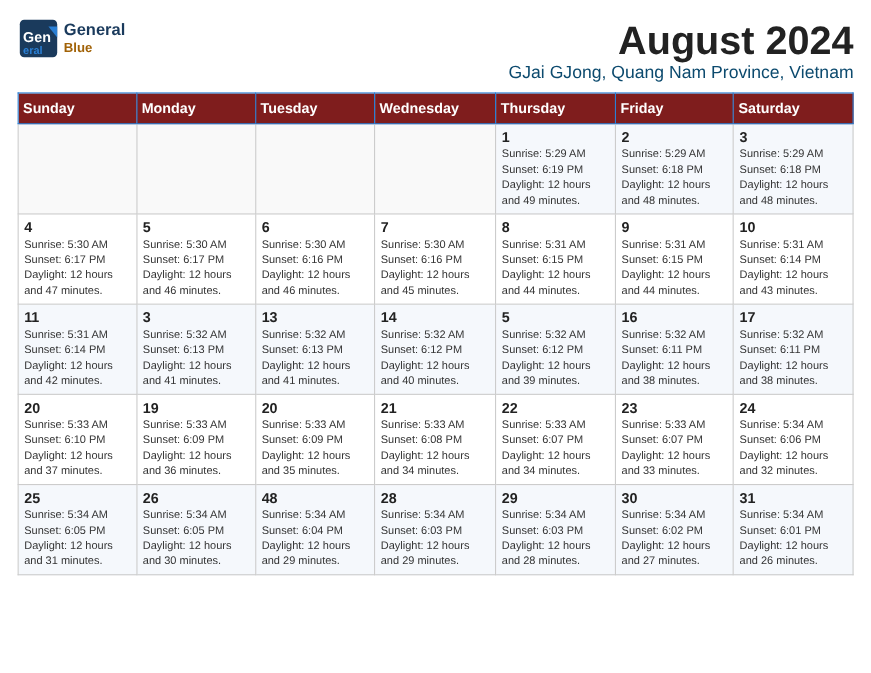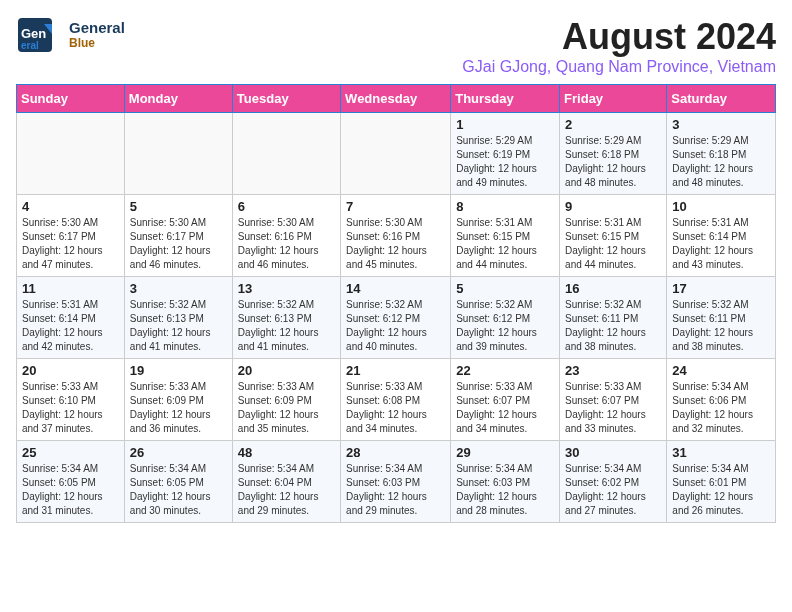--- a/index.html
+++ b/index.html
@@ -25,28 +25,28 @@
       text-align: right;
     }
     .title-area h1 {
       font-size: 36px;
       font-weight: bold;
       color: #222;
     }
     .title-area h2 {
       font-size: 16px;
       font-weight: normal;
-      color: #8b5cf6;
+      color: #0c4a6e;
     }
     .calendar {
       width: 100%;
       border-collapse: collapse;
     }
     .calendar thead tr th {
-      background-color: #ec4899;
+      background-color: #7f1d1d;
       color: #fff;
       font-size: 13px;
       font-weight: bold;
       padding: 6px 4px;
       text-align: left;
       border: 1px solid #2a7fd4;
     }
     .calendar tbody tr td {
       vertical-align: top;
       border: 1px solid #ccc;
@@ -77,21 +77,21 @@
     }
     .empty-cell {
       background: #f9f9f9 !important;
     }
   </style>
 </head>
 <body>
 
 <div class="header-area">
   <div class="logo">
-    <div style="display:flex;align-items:center;gap:15px;">
+    <div style="display:flex;align-items:center;gap:4px;">
       <svg width="38" height="38" viewBox="0 0 38 38">
         <rect x="2" y="2" width="34" height="34" rx="4" fill="#1a3a5c"></rect>
         <text x="5" y="22" font-size="13" font-weight="bold" fill="white" font-family="Arial">Gen</text>
         <text x="5" y="33" font-size="10" font-weight="bold" fill="#2a7fd4" font-family="Arial">eral</text>
         <polygon points="28,8 36,8 36,18" fill="#2a7fd4"></polygon>
       </svg>
       <div>
         <div style="font-size:15px;font-weight:bold;color:#1a3a5c;line-height:1.1;">General</div>
         <div style="font-size:12px;font-weight:bold;color:#a16207;line-height:1.1;">Blue</div>
       </div>

